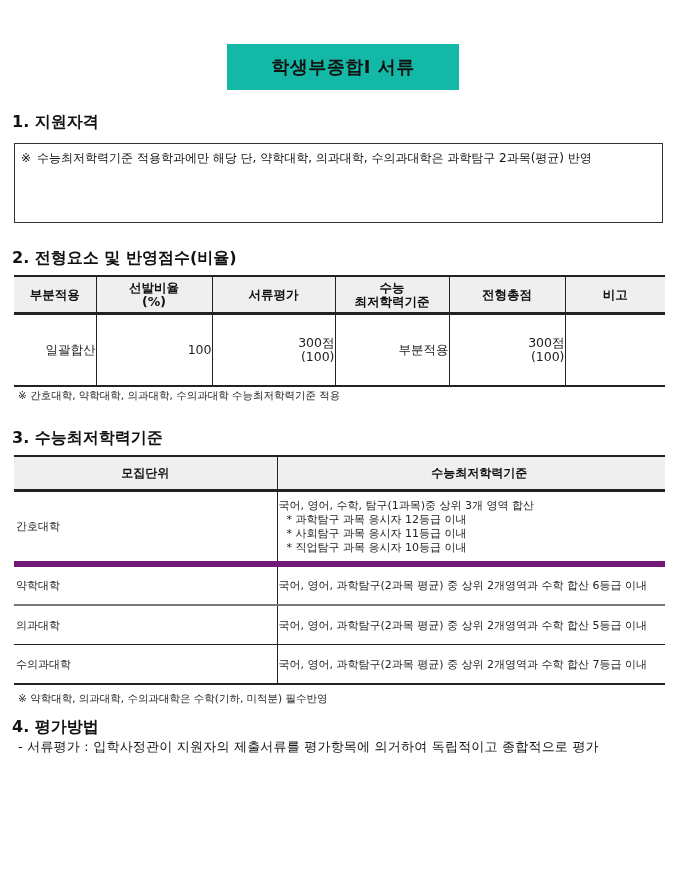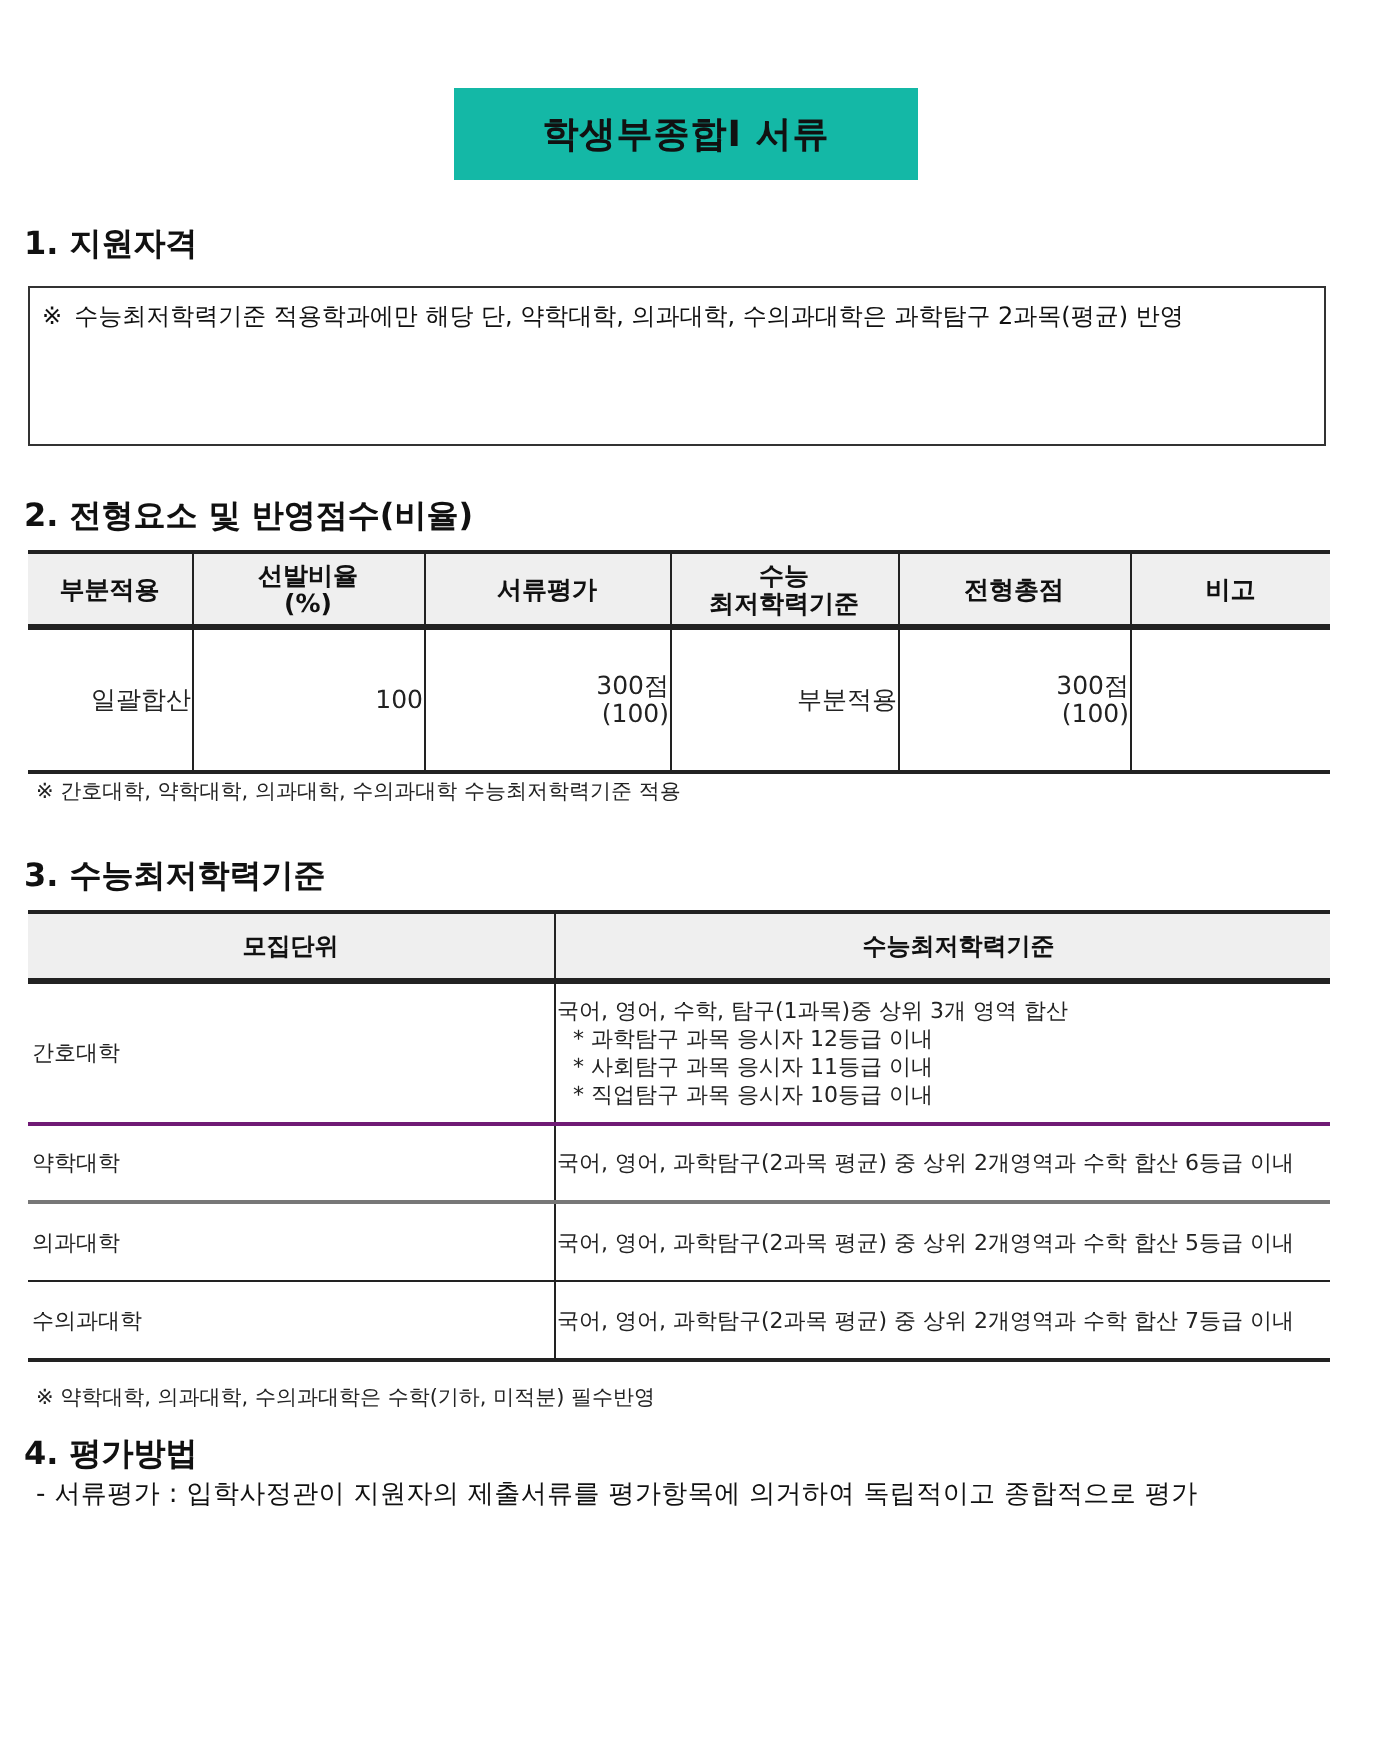--- a/index.html
+++ b/index.html
@@ -41,21 +41,21 @@
   
   .t3 { left: 14px; top: 455px; width: 651px; border-top: 2px solid #222; }
   .t3 th {
     background: #efefef; font-size: 12px; font-weight: bold; height: 32px;
     border-bottom: 3px solid #222; padding: 0;
   }
   .t3 th + th { border-left: 1px solid #222; padding-left: 16px; }
   .t3 td { font-size: 11px; padding: 0; color: #222; }
   .t3 td.unit { padding-left: 2px; }
   .t3 td.crit { border-left: 1px solid #222; padding-left: 1px; white-space: nowrap; }
-  .t3 tr.r0 td { height: 69px; border-bottom: 2px solid #701a75; vertical-align: middle; }
+  .t3 tr.r0 td { height: 69px; border-bottom: 6px solid #701a75; vertical-align: middle; }
   .t3 tr.r1 td { height: 37px; border-bottom: 2px solid #777; }
   .t3 tr.r2 td { height: 38px; border-bottom: 1px solid #222; }
   .t3 tr.r3 td { height: 38px; border-bottom: 2px solid #222; }
   .crit-main { display: block; line-height: 14px; }
   .crit-sub { display: block; line-height: 14px; padding-left: 8px; }
 
   .method-line { position: absolute; left: 18px; top: 738px; font-size: 13px; color: #111; white-space: nowrap; letter-spacing: 0.2px; }
 </style>
 </head>
 <body>

